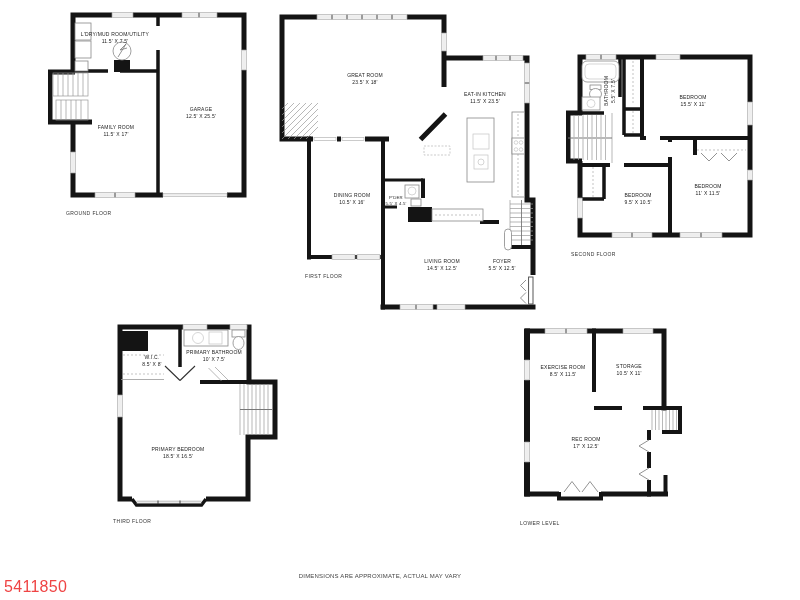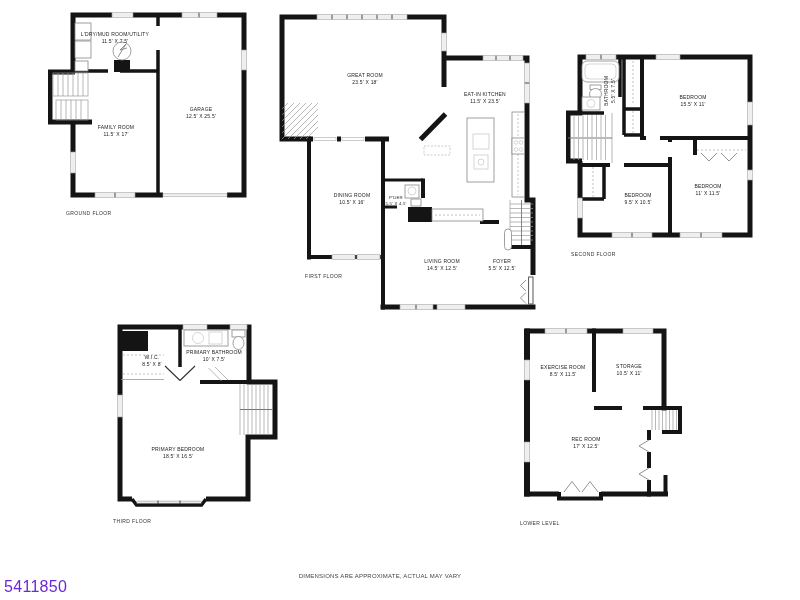--- a/index.html
+++ b/index.html
@@ -7,21 +7,21 @@
          font-family:"Liberation Sans", sans-serif; }
   .floor { position:absolute; }
   .floor svg { position:absolute; left:0; top:0; }
   .room-label { position:absolute; transform:translateX(-50%); text-align:center;
                 font-size:5px; line-height:7px; color:#222; letter-spacing:0.2px;
                 white-space:nowrap; }
   .room-label.small { font-size:4.3px; line-height:6px; }
   .room-label.vertical { transform:translate(-50%,-50%) rotate(-90deg); }
   .floor-label { position:absolute; font-size:5px; color:#333; letter-spacing:0.4px;
                  white-space:nowrap; }
-  .watermark { position:absolute; left:4px; top:578px; font-size:16px; color:#6d28d9;
+  .watermark { position:absolute; left:4px; top:578px; font-size:16px; color:#ef4444;
                letter-spacing:0.3px; }
   .disclaimer { position:absolute; left:380px; top:573px; transform:translateX(-50%);
                 font-size:6px; color:#444; letter-spacing:0.2px; white-space:nowrap; }
   .wall { stroke:#141414; fill:none; }
   .win  { stroke:#999; fill:#fff; stroke-width:0.7; }
   .winl { stroke:#bbb; stroke-width:0.5; fill:none; }
   .tick { stroke:#333; stroke-width:0.9; fill:none; }
   .stair{ stroke:#999; stroke-width:0.7; fill:none; }
   .fix  { stroke:#888; stroke-width:0.8; fill:#fff; }
   .fixl { stroke:#c4c4c4; stroke-width:0.7; fill:none; }

